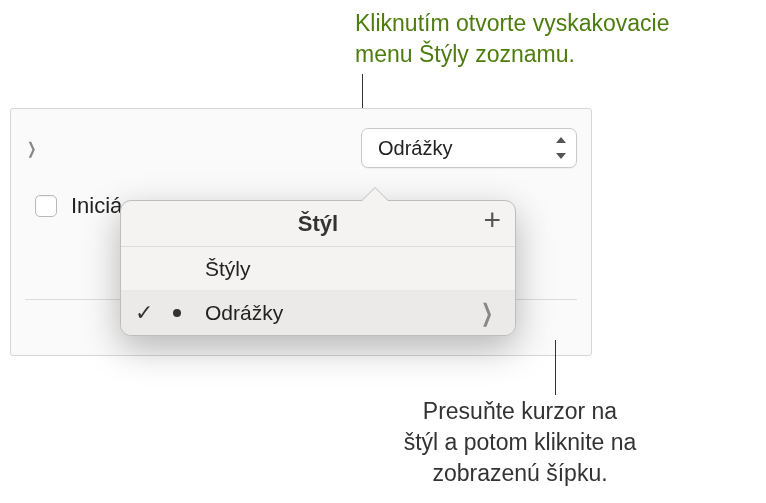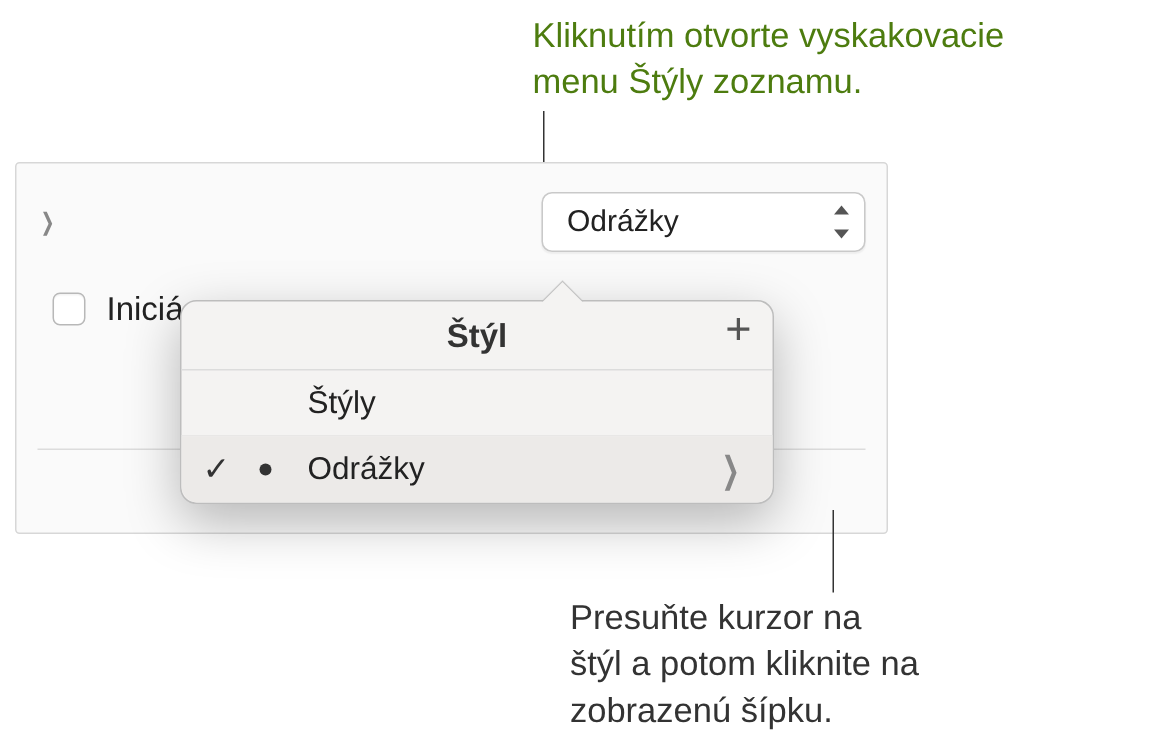--- a/index.html
+++ b/index.html
@@ -25,21 +25,21 @@
       white-space: nowrap;
     }
     .callout-bottom {
       position: absolute;
       top: 396px;
       left: 380px;
       width: 280px;
       font-size: 23px;
       color: #333;
       line-height: 1.35;
-      text-align: left;
+      text-align: center;
       white-space: nowrap;
     }
     .leader-line-top {
       position: absolute;
       top: 74px;
       left: 362px;
       width: 1px;
       height: 82px;
       background: #333;
     }

